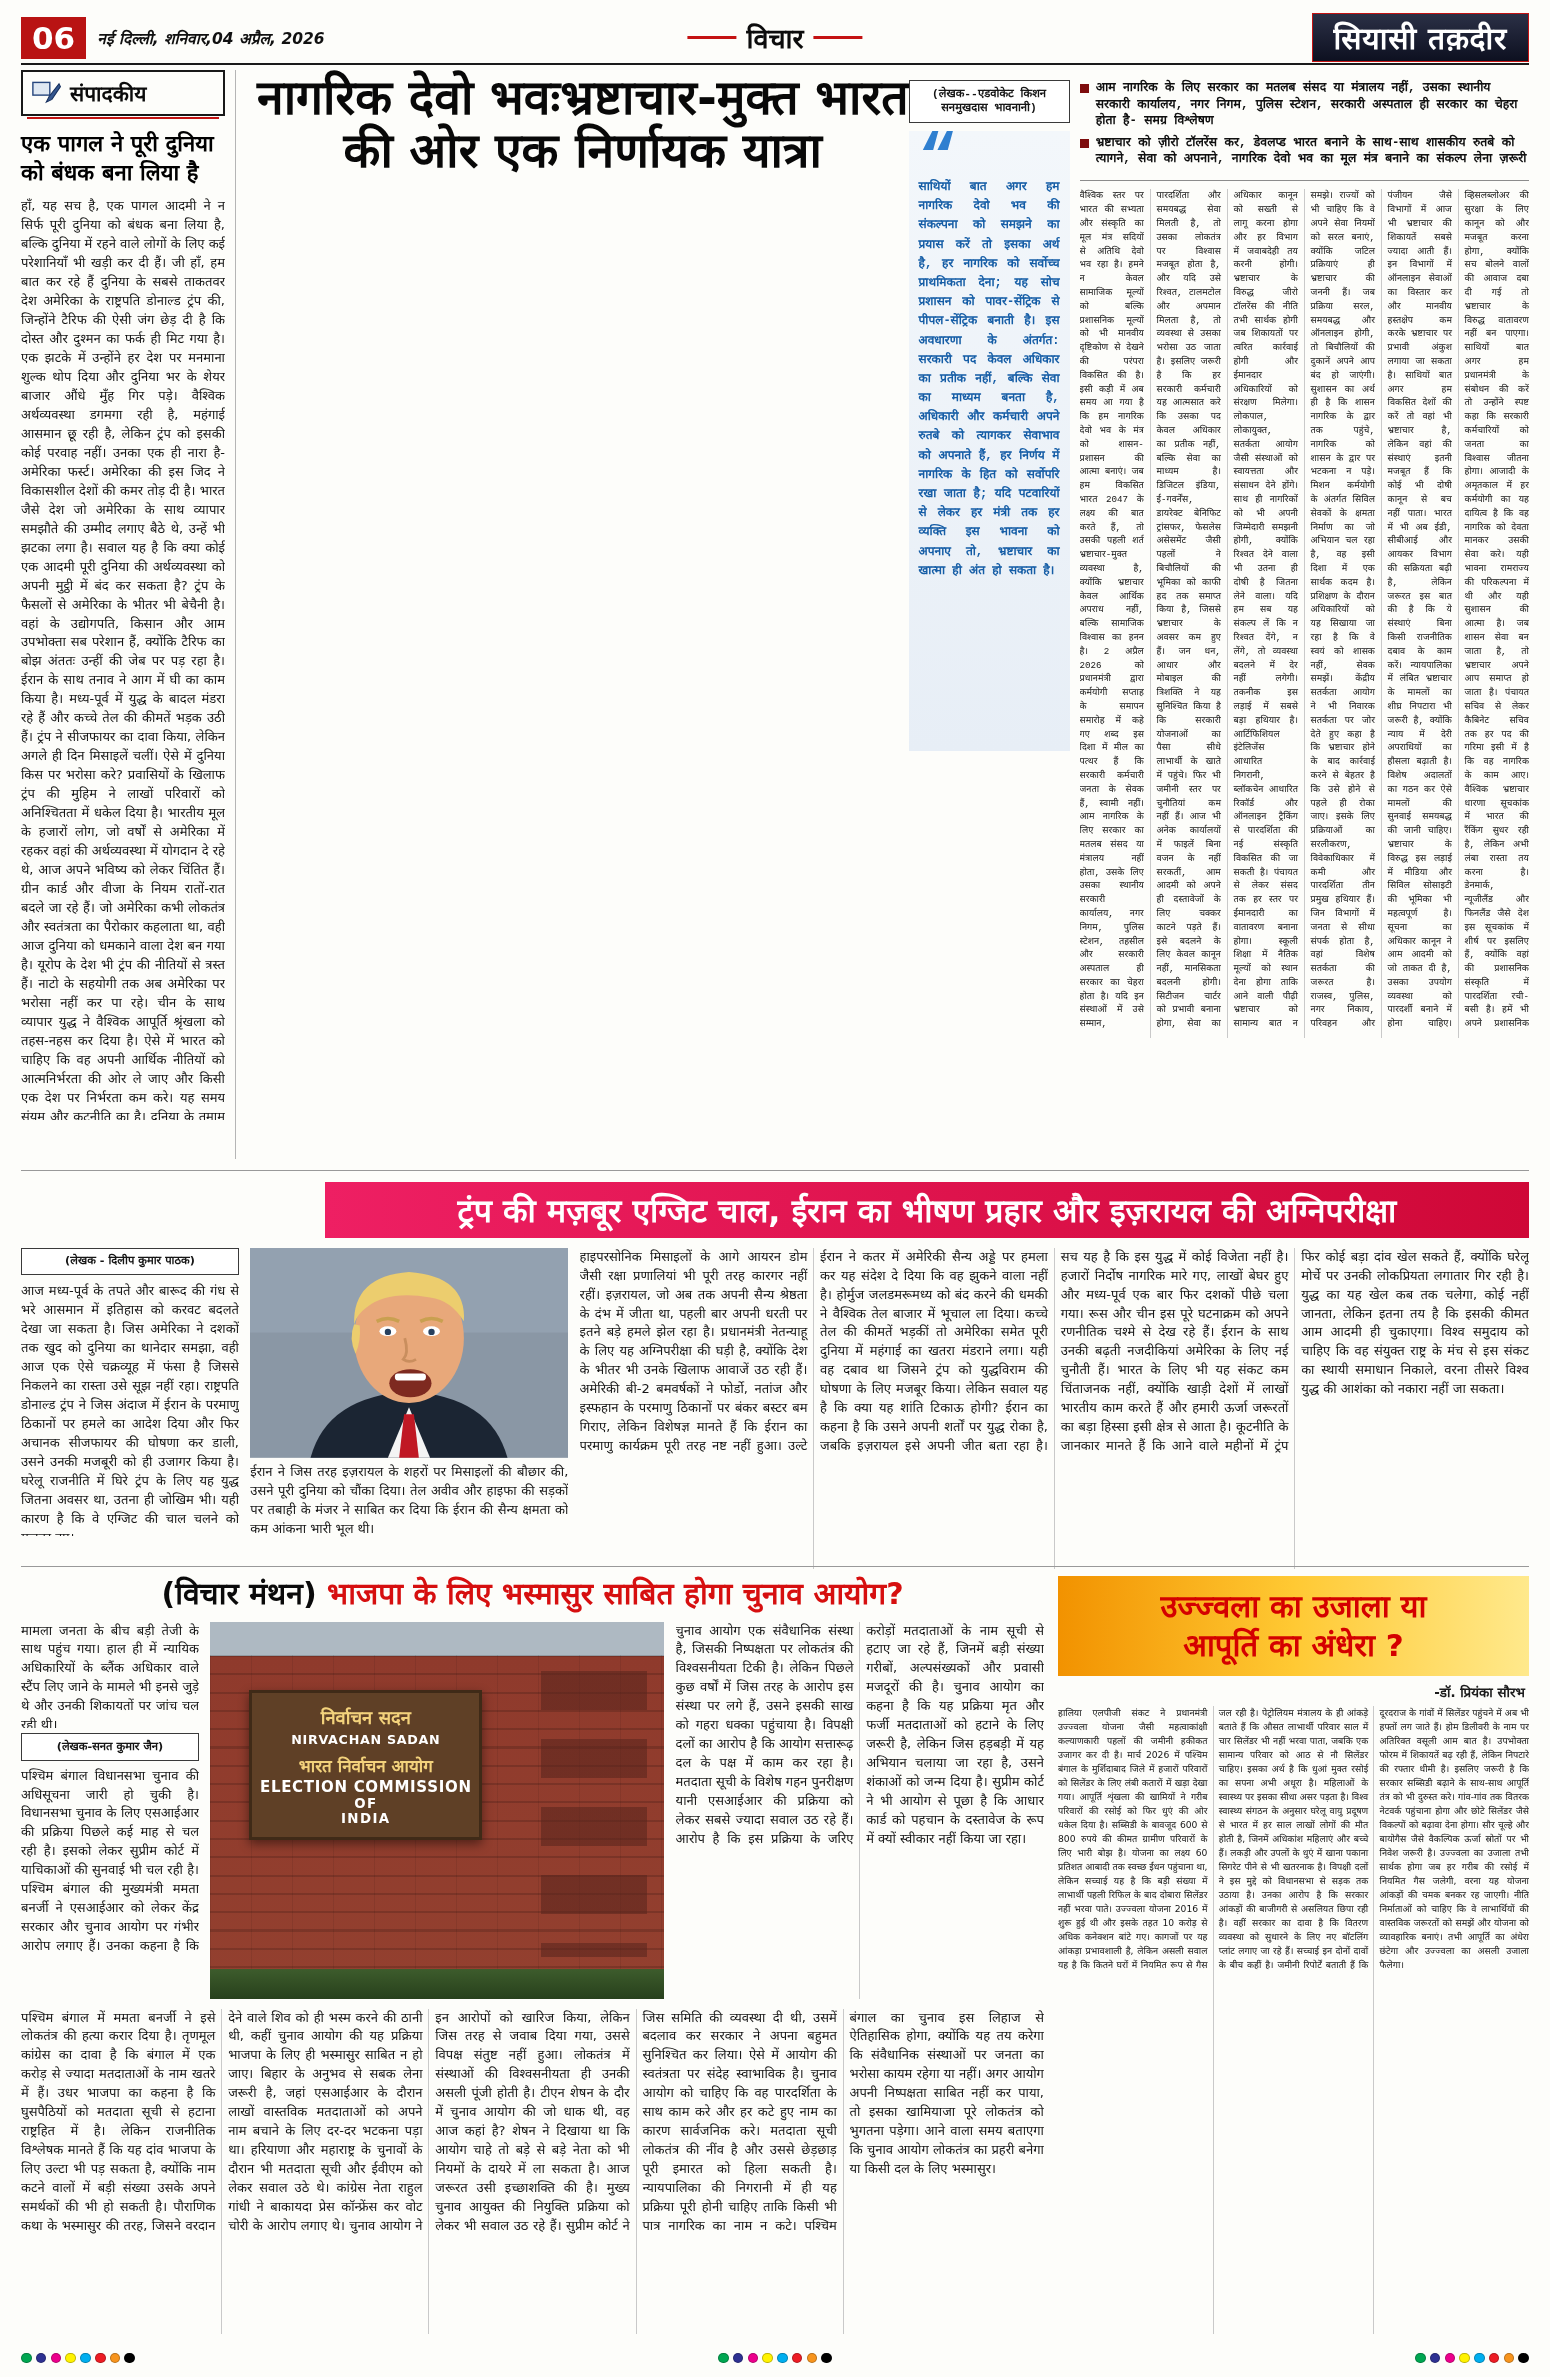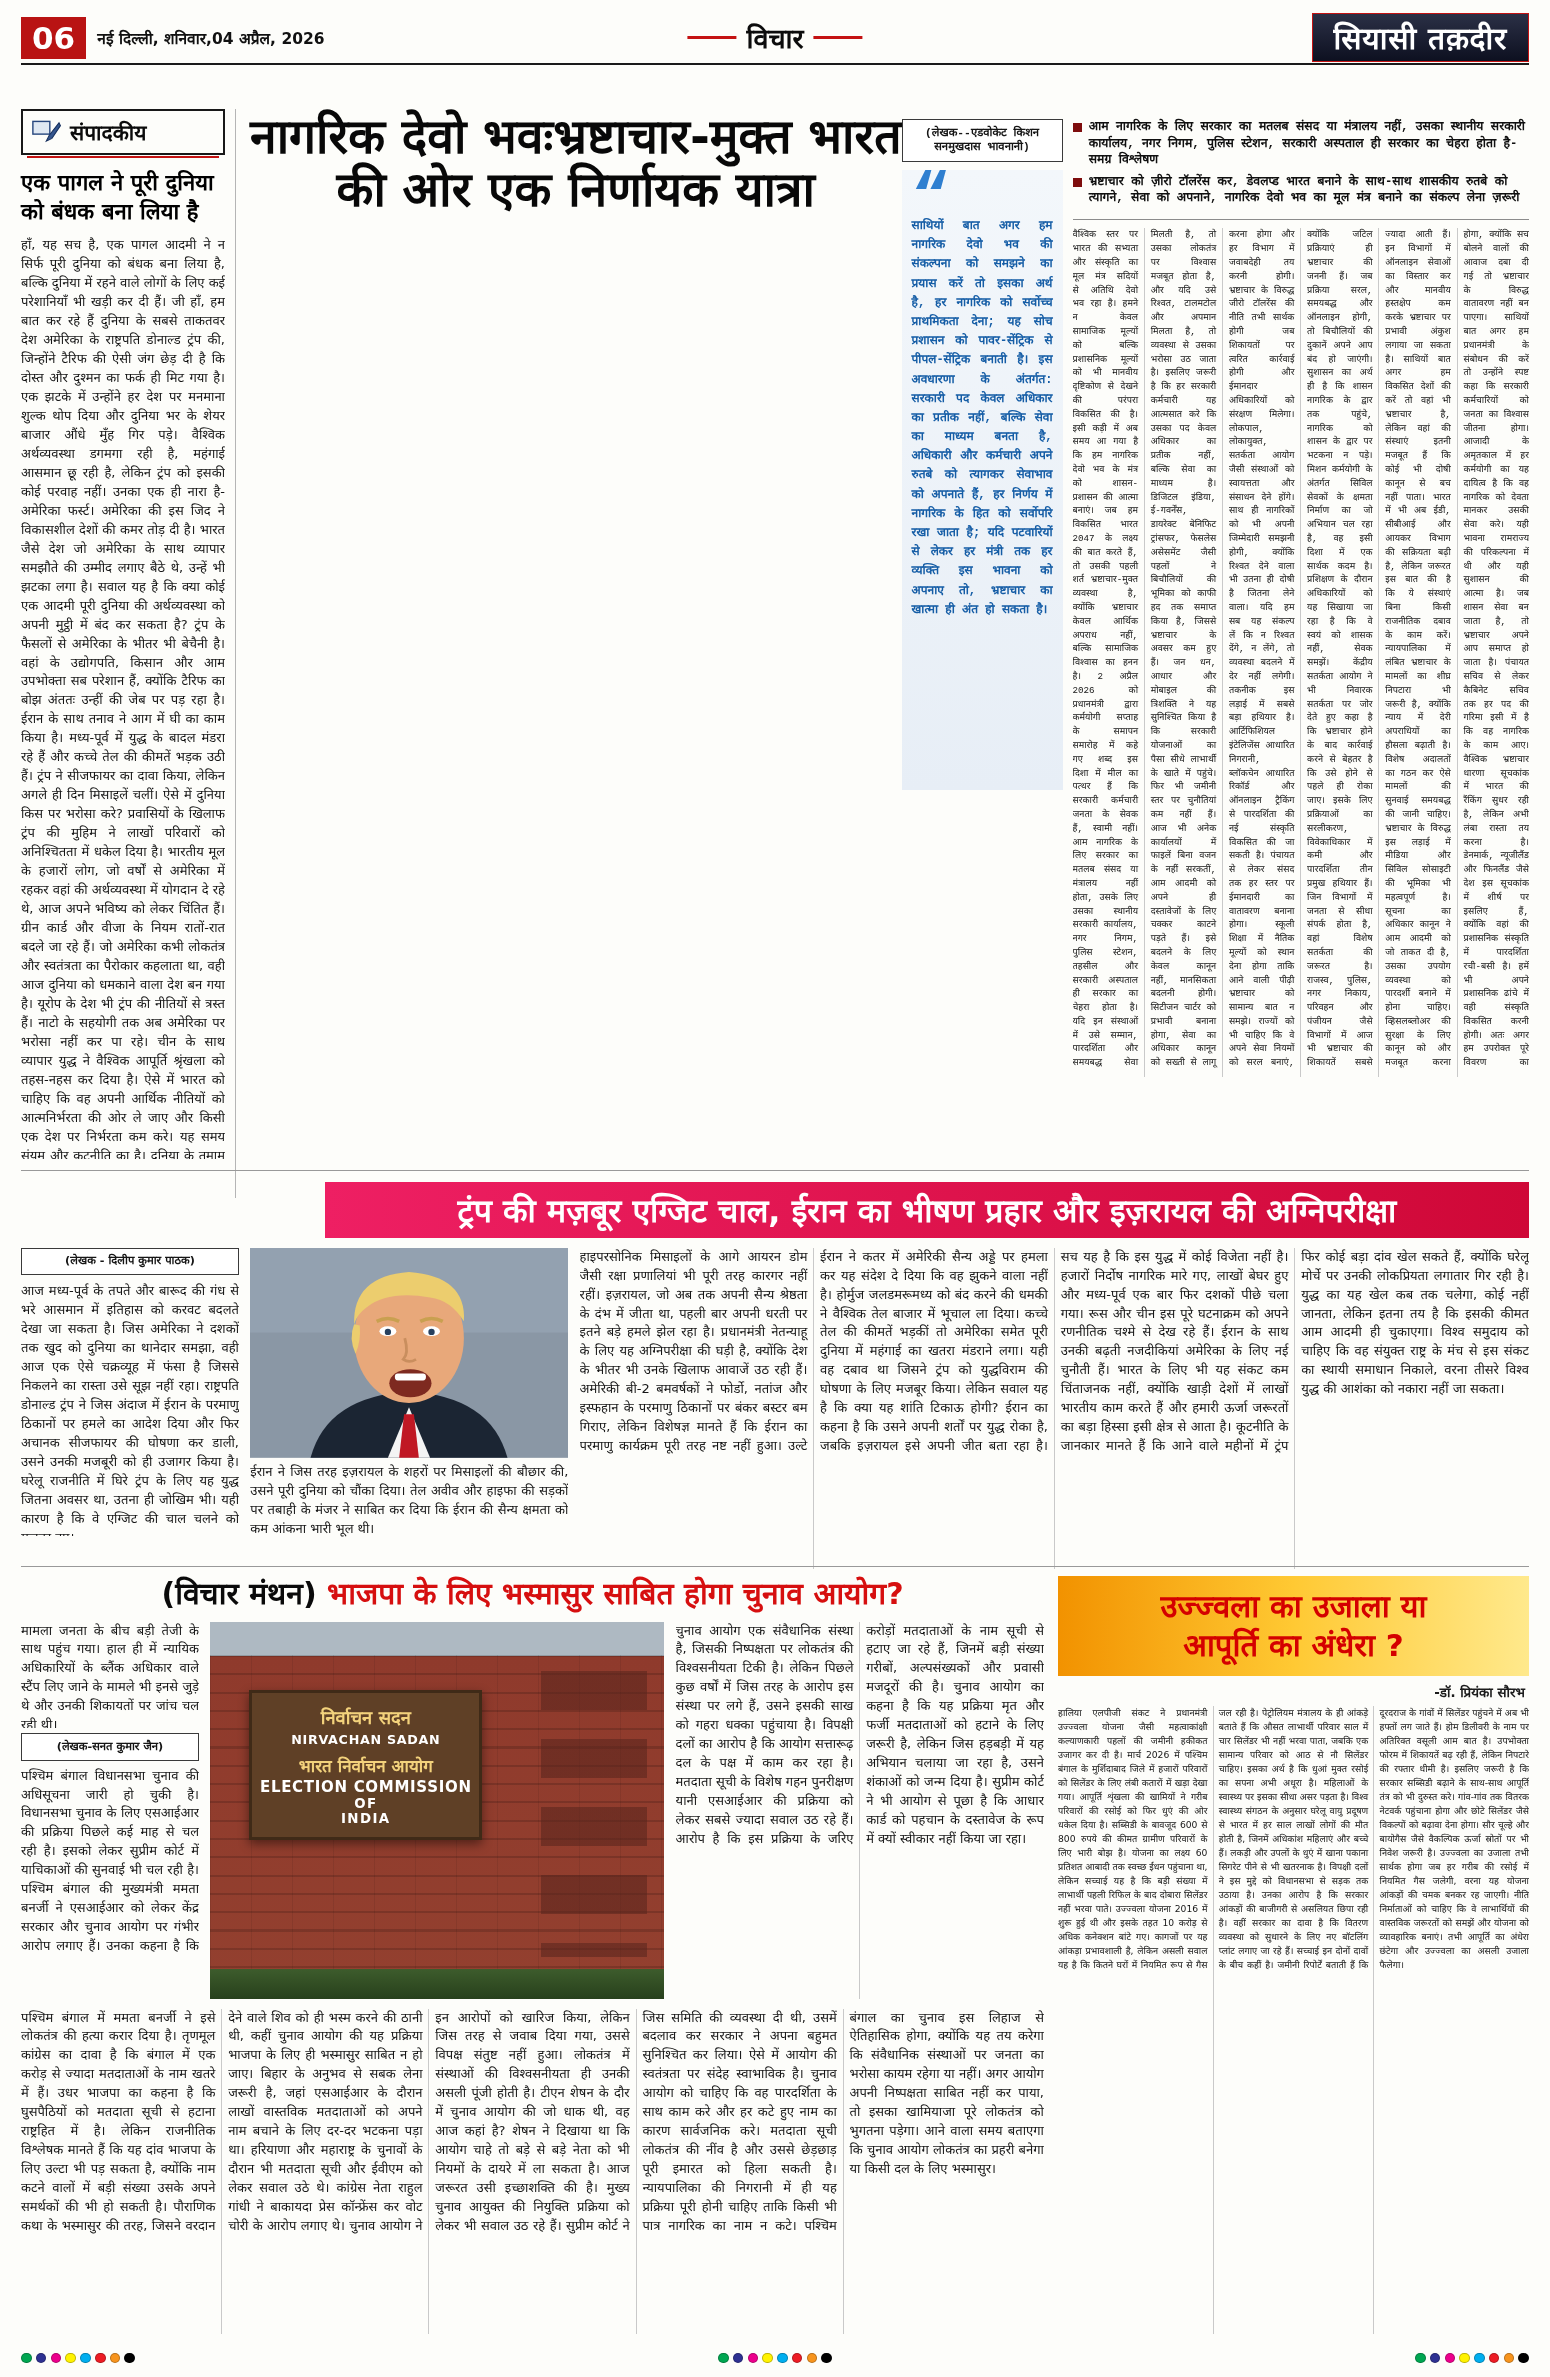--- a/index.html
+++ b/index.html
@@ -6,35 +6,35 @@
   html,body { background:#ddd; }
   .page {
     position:relative; width:1550px; height:2377px; margin:0 auto;
     background:#fdfdfa; color:#151515;
     font-family:"DejaVu Sans", sans-serif; overflow:hidden;
   }
   
   .masthead { position:absolute; top:15.5px; left:21px; right:21px; height:44px; display:flex; align-items:center; }
   .pageno { width:65px; height:42px; background:#b91313; color:#fff; font-size:31px; font-weight:800;
             display:flex; align-items:center; justify-content:center; }
-  .dateline { margin-left:11.3px; font-size:15.5px; font-weight:700; color:#111; }
+  .dateline { margin-left:11.3px; font-size:15.5px; font-weight:700; color:#111;font-style:italic; }
   .section-title { position:absolute; left:50%; transform:translateX(-50%); font-size:27px; font-weight:800;
             color:#0c0c0c; display:flex; align-items:center; gap:10px; }
   .red-dash { width:49px; height:3.5px; background:#c41212; display:inline-block; }
   .paper-name { margin-left:auto; background:linear-gradient(180deg,#2b3046,#0d1020); border:1.4px solid #c41212;
             color:#fff; font-size:30px; font-weight:800; padding:2.8px 21px; letter-spacing:0.7px; }
   .mast-rule { position:absolute; top:63px; left:21px; right:21px; border-top:2.1px solid #1a1a1a; }
 
   
   .bodytext { font-size:13px; line-height:1.46; text-align:justify; color:#161616; }
   .byline-box { border:1.4px solid #3a3a3a; background:#fff; text-align:center; font-weight:700;
             font-size:11.3px; padding:5.6px 4.2px; line-height:1.3; }
 
   
-  .top-section { position:absolute; top:70px; left:21px; right:21px; height:1089px; display:flex; gap:14px;margin-top:39px; }
+  .top-section { position:absolute; top:70px; left:21px; right:21px; height:1089px; display:flex; gap:21px; }
   .editorial { width:215px; flex:none; border-right:0.7px solid #b5b5b5; padding-right:10px; }
   .ed-box { border:2.1px solid #181818; position:relative; padding:7px 8.5px; display:flex; align-items:center; gap:8.5px; }
   .ed-box::after { content:""; position:absolute; left:4.2px; right:4.2px; bottom:-5px; height:2.1px; background:#c41212; }
   .ed-label { font-size:21px; font-weight:800; color:#0b0b0b; }
   .ed-title { font-size:22px; font-weight:800; line-height:1.3; margin:14px 0 10px 0; color:#000; }
   .ed-body { height:923px; overflow:hidden; }
 
   .lead { flex:1; display:flex; flex-direction:row; }
   .lead-h1 { text-align:center; font-weight:800; color:#080808; line-height:1.1; margin-top:1.4px; }
   .lead-h1 span { display:block; font-size:48px; }

